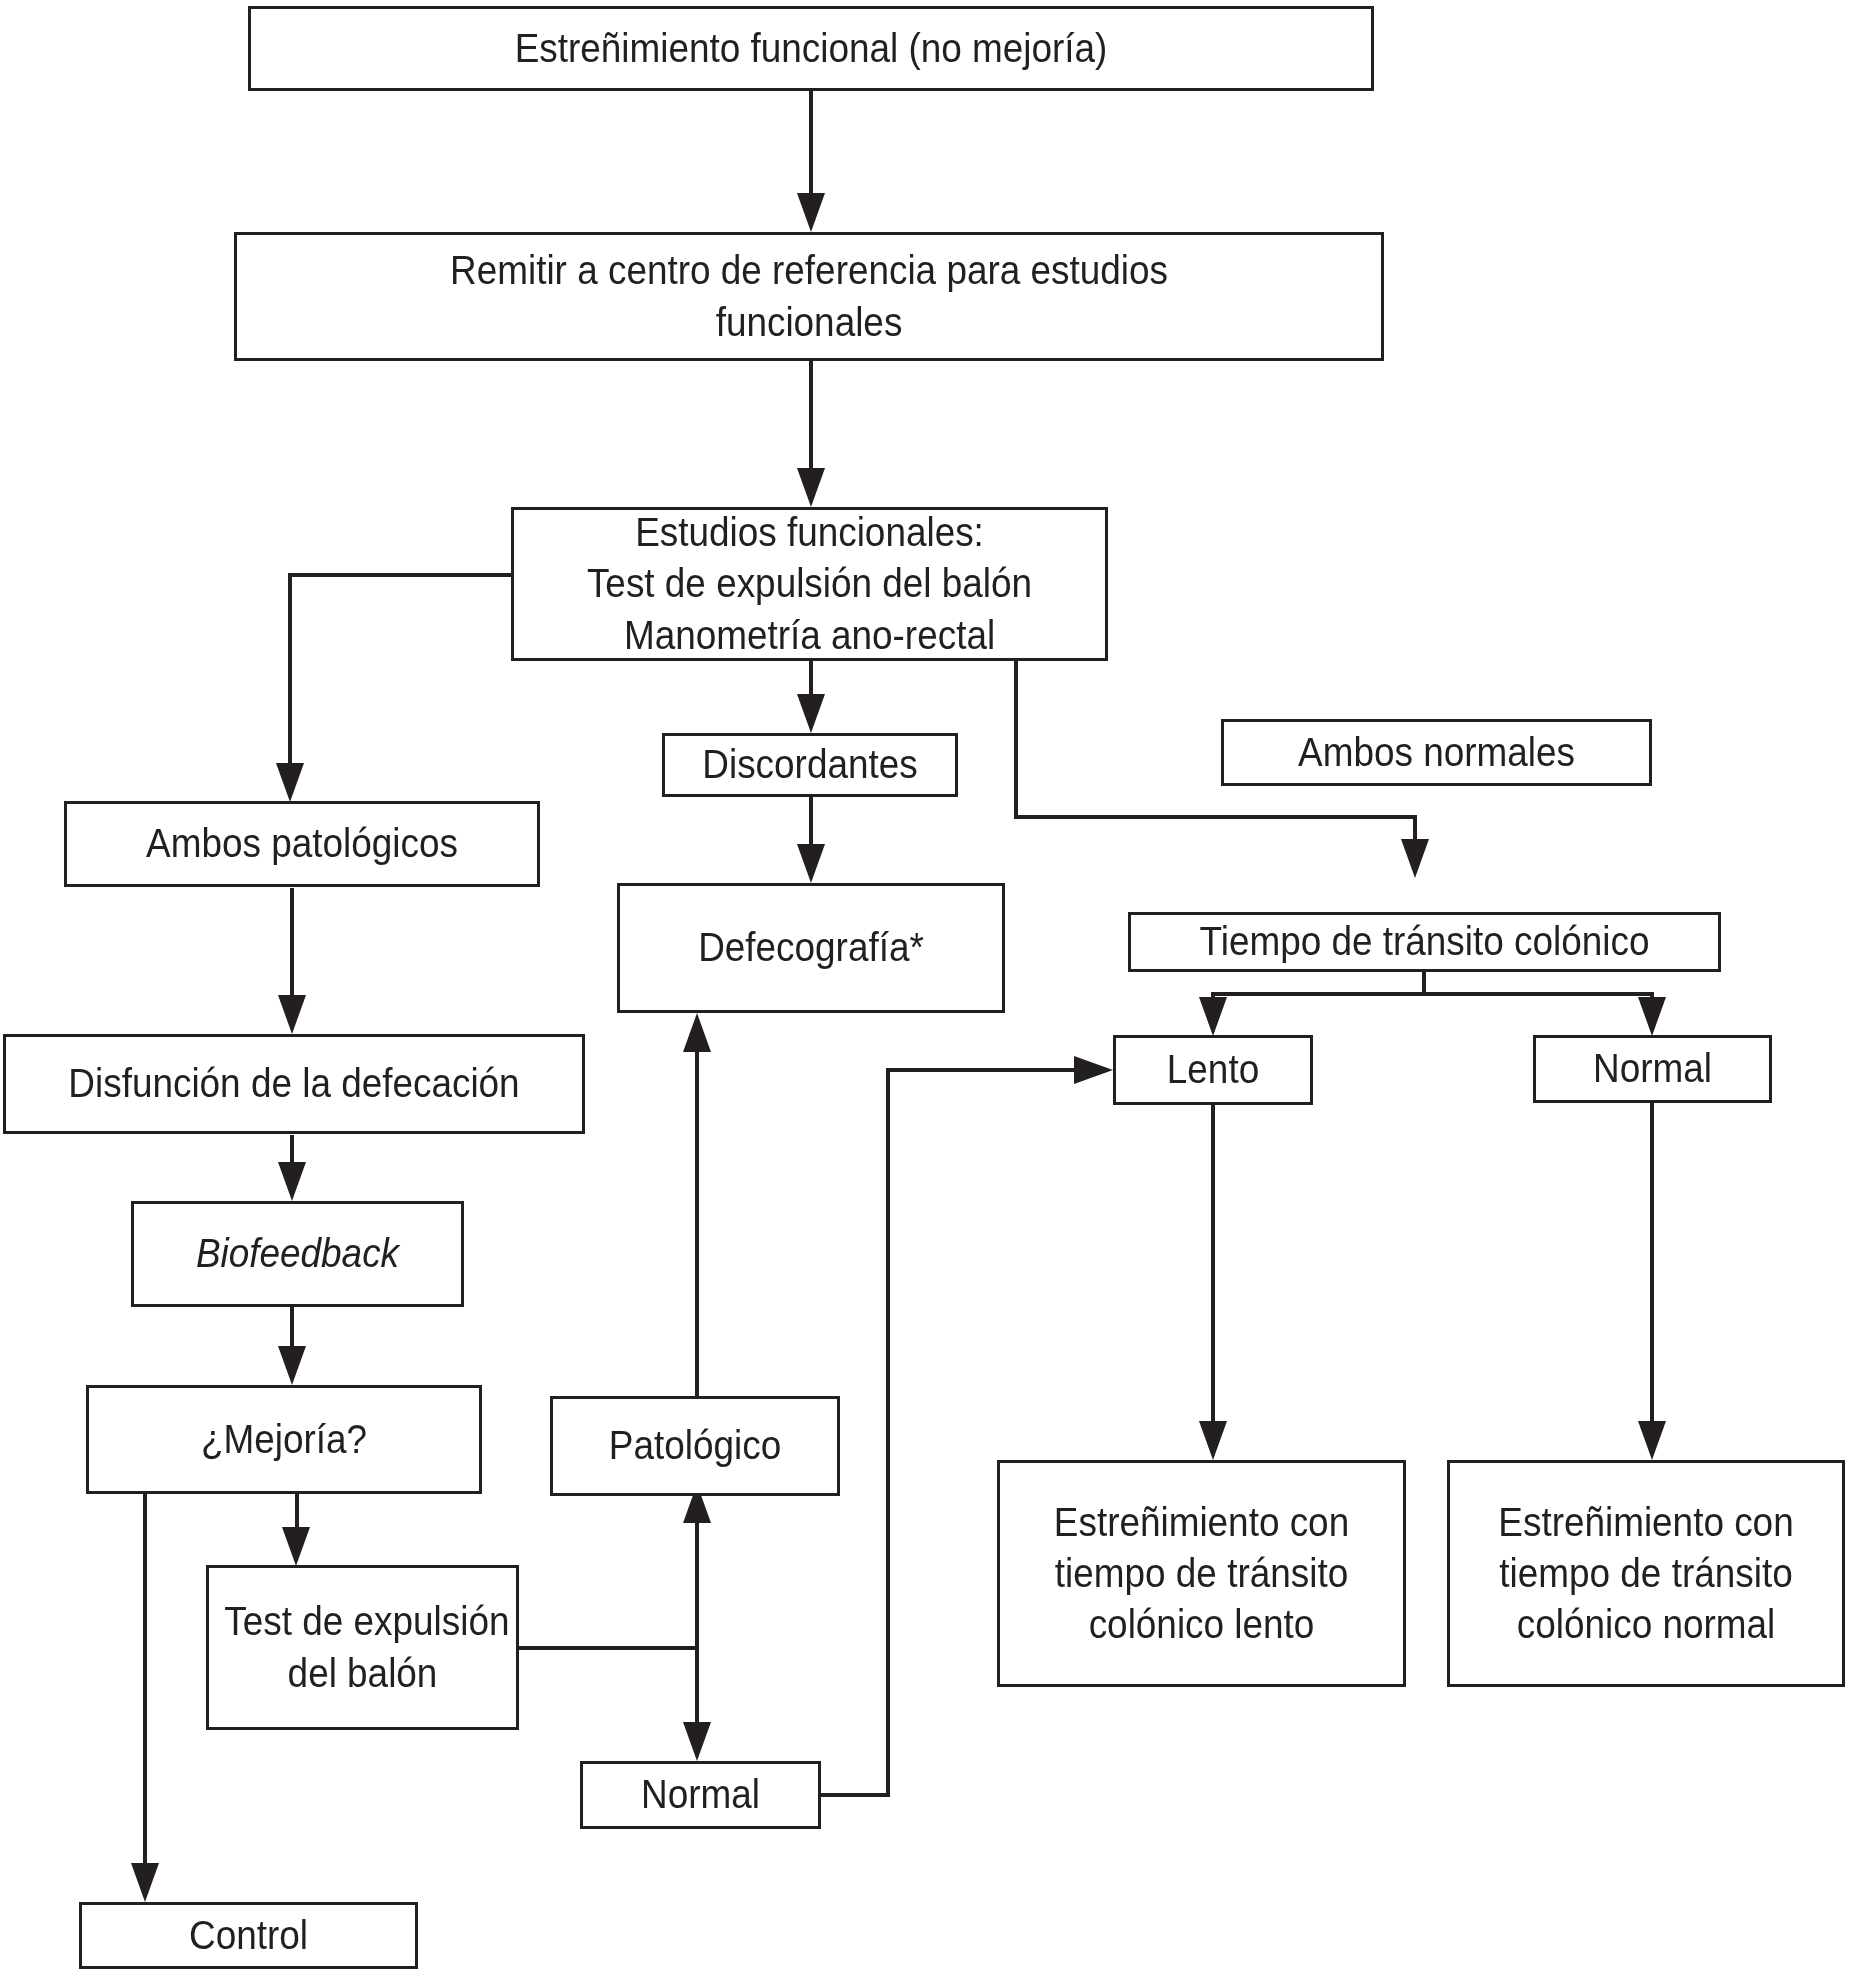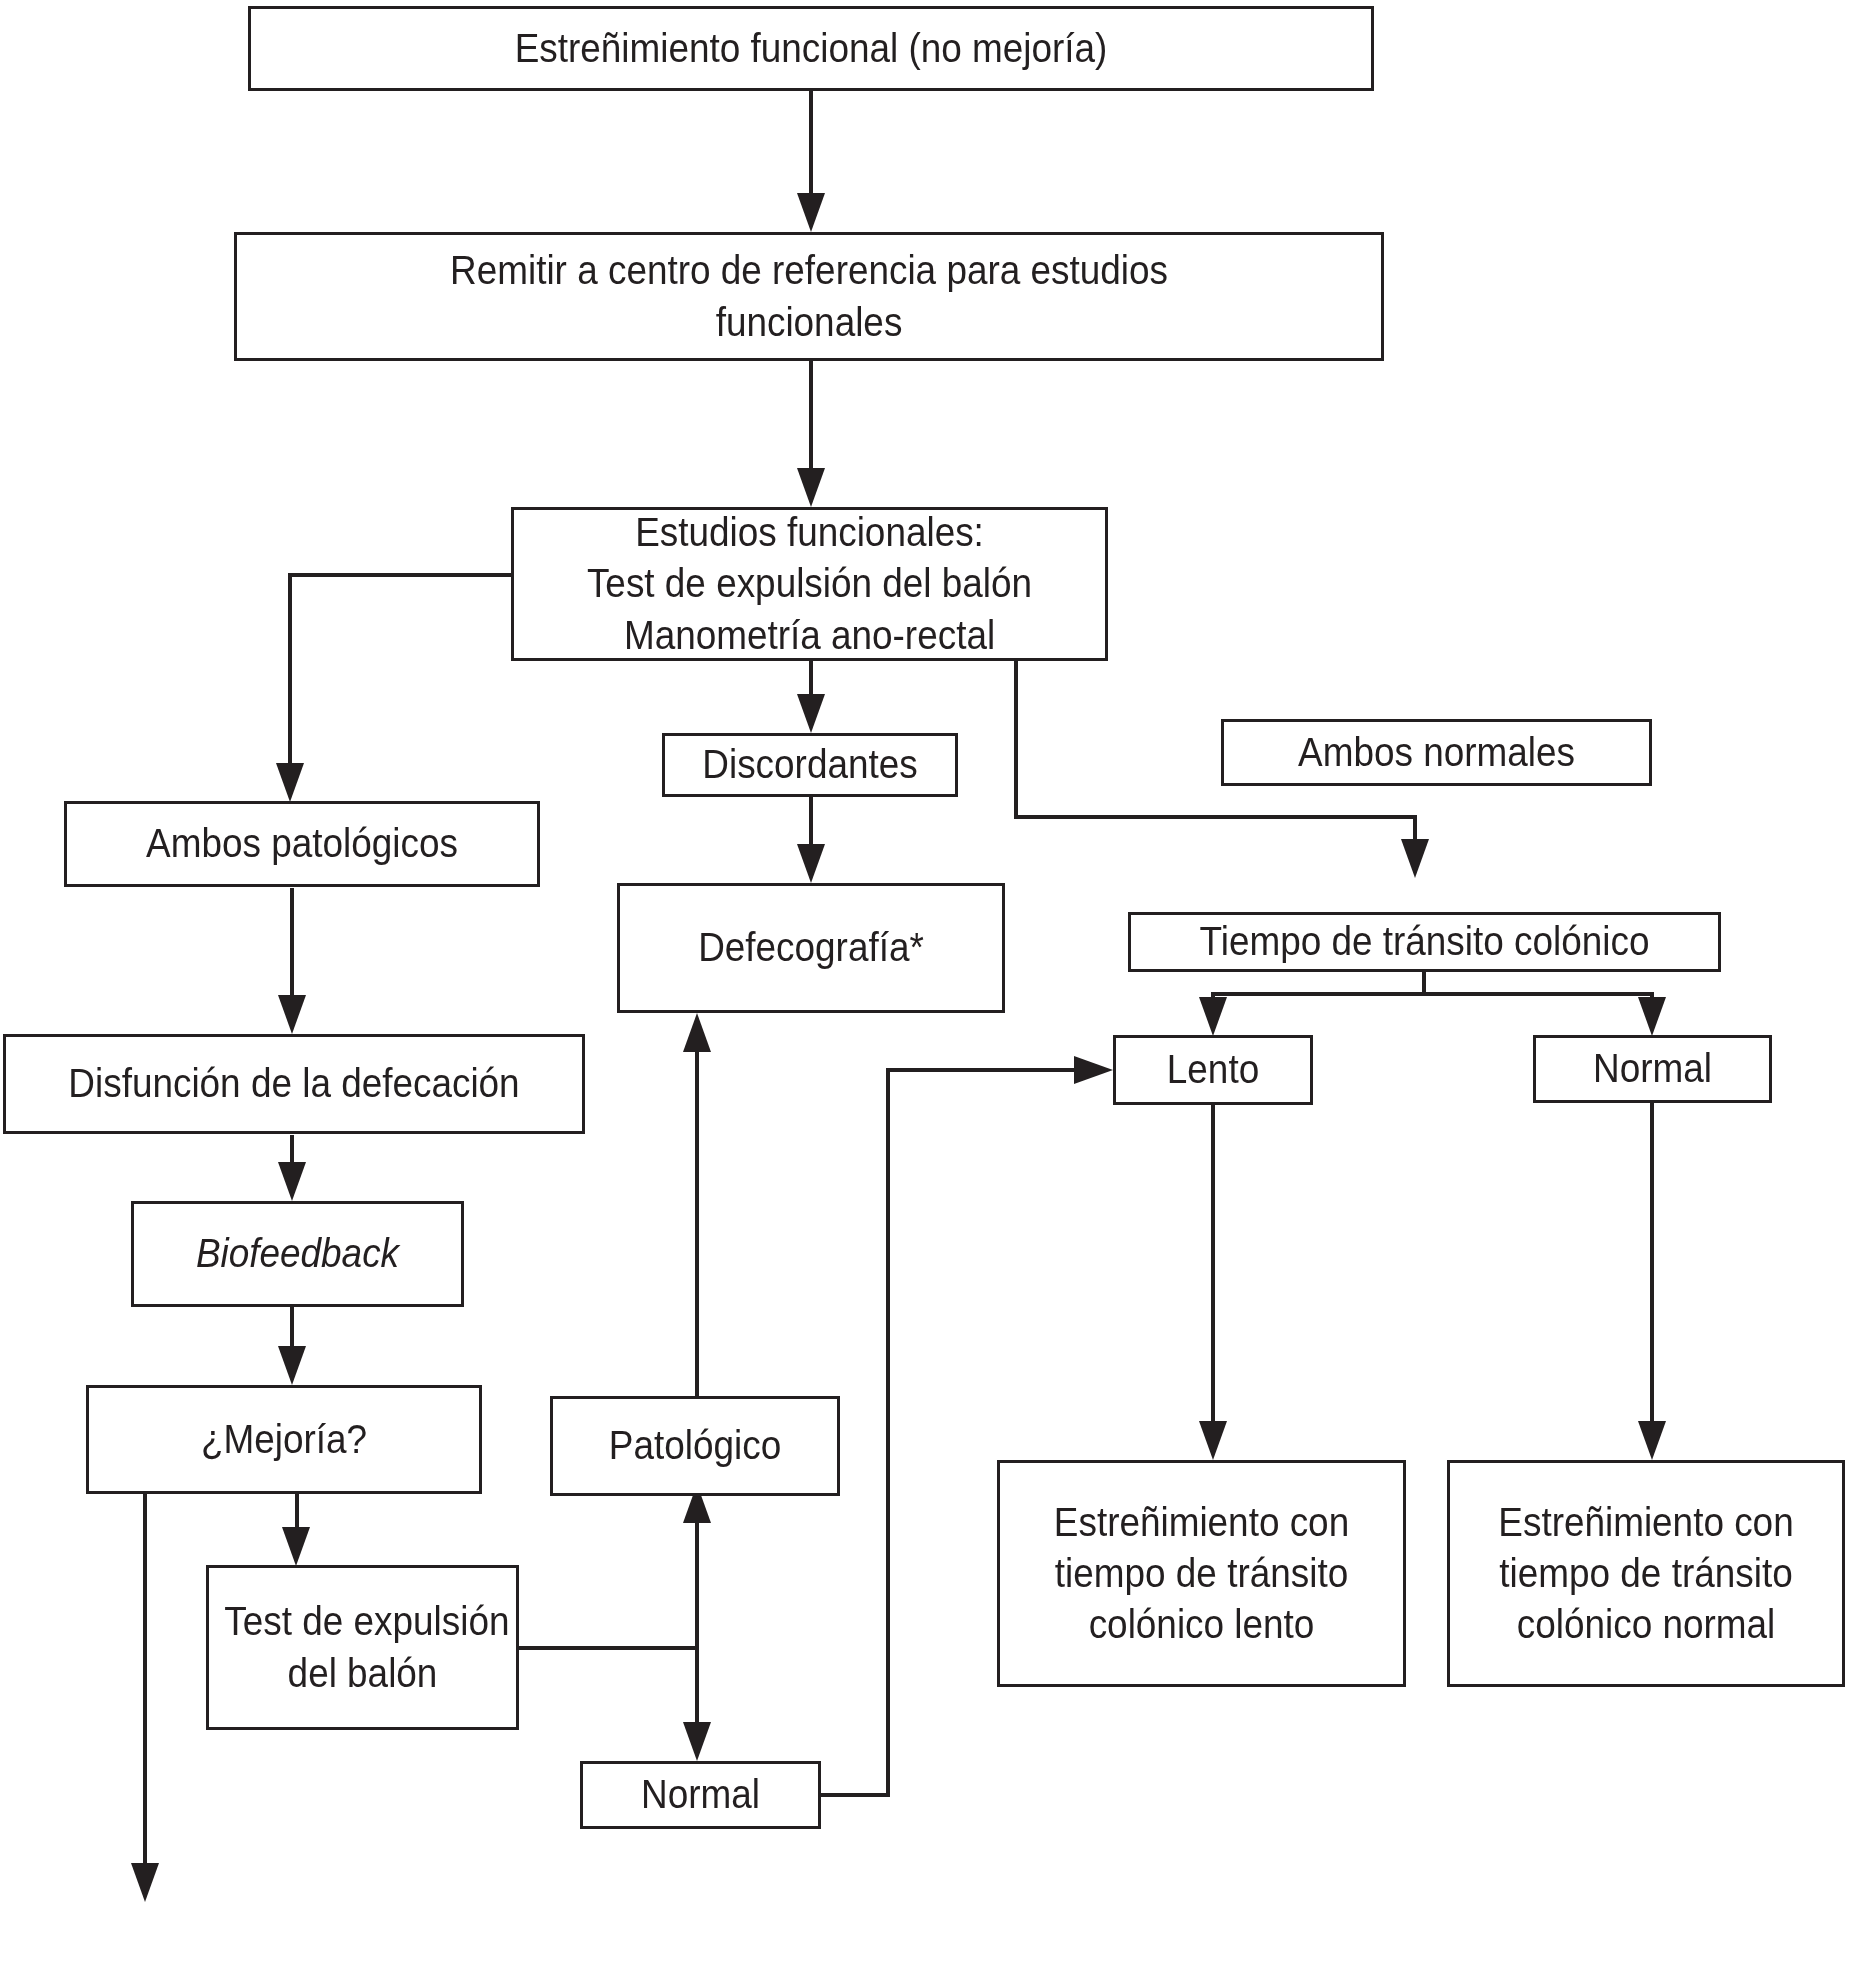--- a/index.html
+++ b/index.html
@@ -146,20 +146,23 @@
   <div class="node" id="n-estr-lento">
     <span class="lbl">Estreñimiento con
 tiempo de tránsito
 colónico lento</span>
   </div>
   <div class="node" id="n-estr-normal">
     <span class="lbl">Estreñimiento con
 tiempo de tránsito
 colónico normal</span>
   </div>
+  <div class="node" id="n-control">
+    <span class="lbl">Control</span>
+  </div>
 
   <div class="v" style="left:809px; top:91px;  width:3.6px; height:109px;"></div>
   <div class="arr down" style="left:797px; top:193px;"></div>
 
   <div class="v" style="left:809px; top:361px;  width:3.6px; height:112px;"></div>
   <div class="arr down" style="left:797px; top:468px;"></div>
 
   <div class="v" style="left:809px; top:661px; width:3.6px; height:37px;"></div>
   <div class="arr down" style="left:797px; top:694px;"></div>
 

